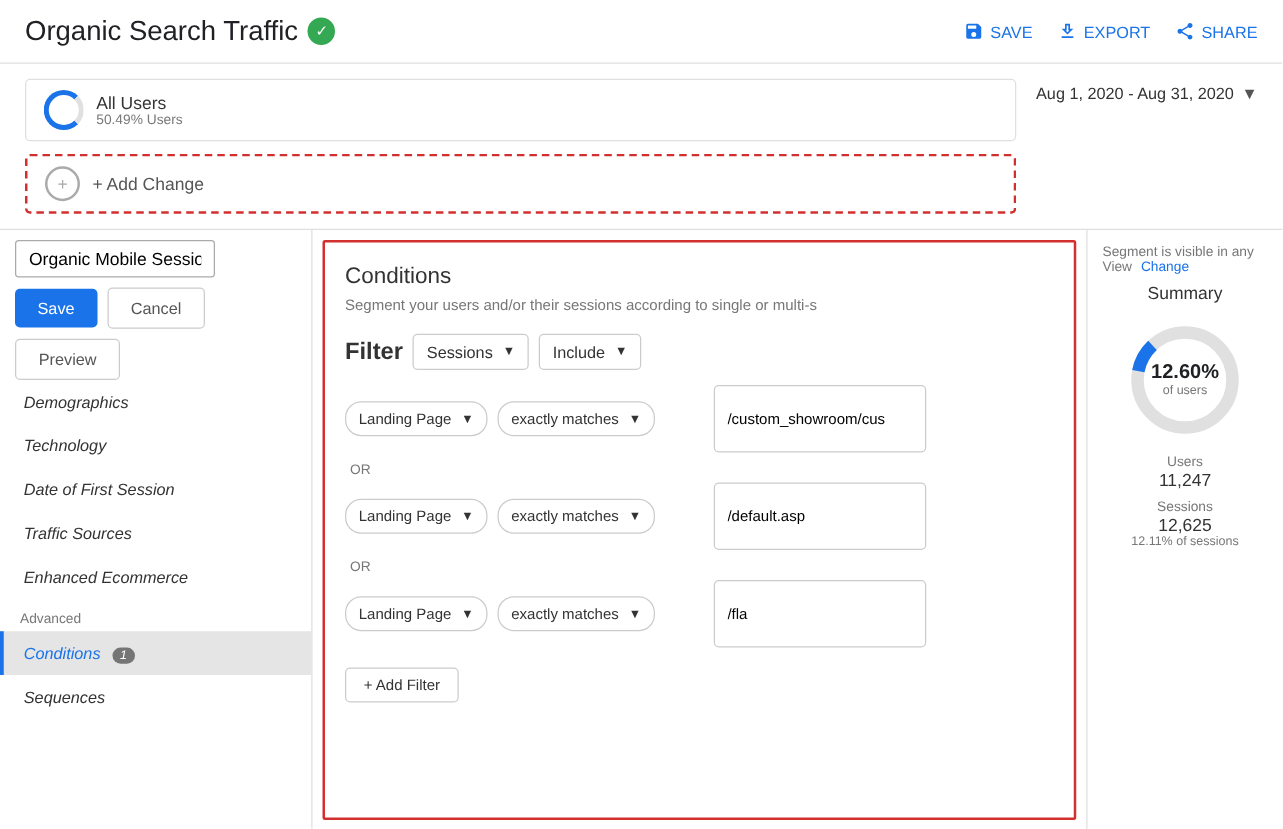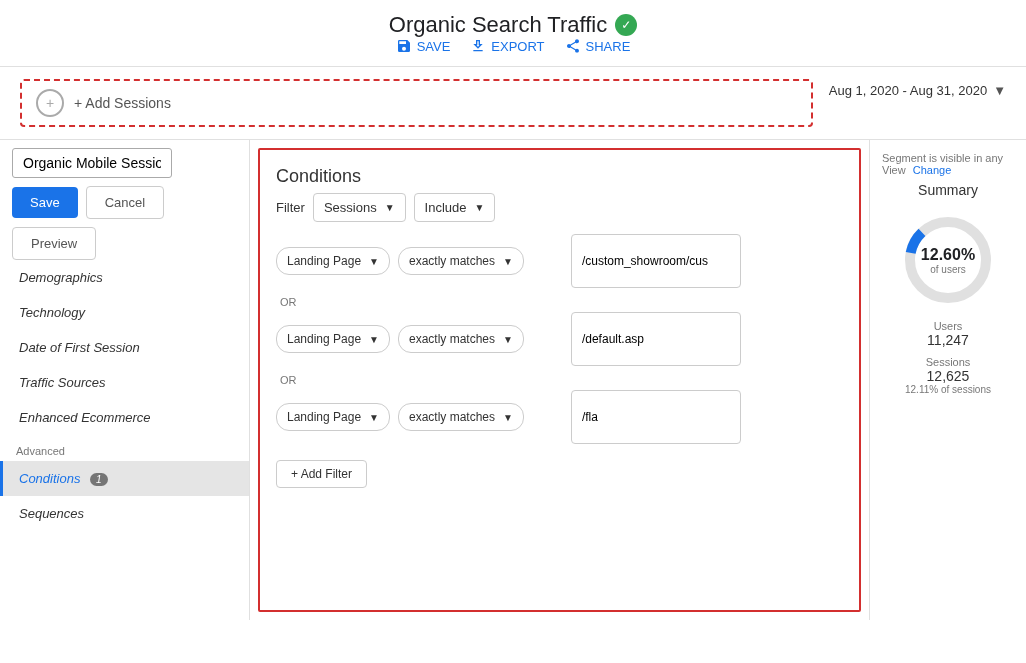--- a/index.html
+++ b/index.html
@@ -1,19 +1,19 @@
 <!DOCTYPE html>
 <html><head>
   <meta charset="utf-8">
   <style>
     * { box-sizing: border-box; margin: 0; padding: 0; }
     body { font-family: Arial, sans-serif; background: #fff; font-size: 13px; color: #333; width: 1026px; height: 663px; overflow: hidden; }
 
     
-    .header { display: flex; align-items: center; justify-content: space-between; padding: 12px 20px; border-bottom: 1px solid #e0e0e0; flex-direction: column; }
+    .header { display: flex; align-items: center; justify-content: space-between; padding: 12px 20px; border-bottom: 1px solid #e0e0e0; }
     .header-left { display: flex; align-items: center; gap: 8px; }
     .header-title { font-size: 22px; font-weight: 400; color: #202124; }
     .verified-icon { width: 22px; height: 22px; background: #34a853; border-radius: 50%; display: flex; align-items: center; justify-content: center; color: white; font-size: 12px; }
     .header-action { display: flex; align-items: center; gap: 5px; color: #1a73e8; font-size: 13px; cursor: pointer; }
     .header-action svg { width: 16px; height: 16px; }
 
     
     .segments-area { display: flex; padding: 12px 20px; gap: 16px; border-bottom: 1px solid #e0e0e0; align-items: flex-start; }
     .segment-card { display: flex; align-items: center; gap: 10px; padding: 8px 14px; border: 1px solid #e0e0e0; border-radius: 4px; background: #fff; min-width: 200px; }
     .segment-donut { width: 32px; height: 32px; border-radius: 50%; border: 4px solid #1a73e8; border-right-color: #e0e0e0; }
@@ -38,21 +38,21 @@
     .sidebar-nav li .badge { background: #757575; color: white; border-radius: 10px; font-size: 10px; padding: 1px 6px; margin-left: 6px; }
     .btn-save { background: #1a73e8; color: white; border: none; border-radius: 4px; padding: 8px 18px; cursor: pointer; font-size: 13px; }
     .btn-cancel { background: white; color: #555; border: 1px solid #ccc; border-radius: 4px; padding: 8px 18px; cursor: pointer; font-size: 13px; }
     .btn-preview { background: white; color: #555; border: 1px solid #ccc; border-radius: 4px; padding: 8px 18px; cursor: pointer; font-size: 13px; }
 
     
     .conditions-panel { flex: 1; border: 2px solid #d32f2f; border-radius: 2px; margin: 8px; padding: 16px; overflow-y: auto; position: relative; }
     .conditions-title { font-size: 18px; font-weight: 500; margin-bottom: 6px; }
     .conditions-desc { font-size: 12px; color: #777; margin-bottom: 16px; }
     .filter-row { display: flex; align-items: center; gap: 8px; margin-bottom: 12px; }
-    .filter-label { font-size: 13px; font-weight: 400; color: #333; }
+    .filter-label { font-size: 19px; font-weight: 700; color: #333; }
     .filter-select { border: 1px solid #ccc; border-radius: 4px; padding: 6px 10px; font-size: 13px; cursor: pointer; background: white; display: flex; align-items: center; gap: 4px; }
     .condition-row { display: flex; align-items: center; gap: 8px; margin-bottom: 8px; }
     .condition-dropdown { border: 1px solid #ccc; border-radius: 13px; padding: 6px 10px; font-size: 12px; background: white; cursor: pointer; display: flex; align-items: center; gap: 4px; justify-content: space-between; }
     .condition-value { border: 1px solid #ccc; border-radius: 4px; padding: 19px 10px; font-size: 12px; flex: 1; min-width: 120px; max-width: 170px; margin-left: 39px; }
     .or-label { font-size: 11px; color: #777; margin: 4px 0; padding-left: 4px; }
     .add-filter-btn { border: 1px solid #ccc; border-radius: 4px; padding: 6px 14px; font-size: 12px; background: white; cursor: pointer; color: #333; margin-top: 8px; }
     .chevron-down { display: inline-block; margin-left: 4px; font-size: 10px; }
 
     
     .summary-panel { width: 157px; flex-shrink: 0; border-left: 1px solid #e0e0e0; padding: 12px; }
@@ -95,24 +95,31 @@
           <path d="M18 16.08c-.76 0-1.44.3-1.96.77L8.91 12.7c.05-.23.09-.46.09-.7s-.04-.47-.09-.7l7.05-4.11c.54.5 1.25.81 2.04.81 1.66 0 3-1.34 3-3s-1.34-3-3-3-3 1.34-3 3c0 .24.04.47.09.7L8.04 9.81C7.5 9.31 6.79 9 6 9c-1.66 0-3 1.34-3 3s1.34 3 3 3c.79 0 1.5-.31 2.04-.81l7.12 4.16c-.05.21-.08.43-.08.65 0 1.61 1.31 2.92 2.92 2.92s2.92-1.31 2.92-2.92-1.31-2.92-2.92-2.92z"></path>
         </svg>
       <span>SHARE</span>
     </div>
   </div>
 </div>
 
 <div class="segments-area">
   <div style="flex:1; display:flex; flex-direction:column; gap:10px;">
 
+    <div class="segment-card">
+      <div class="segment-donut"></div>
+      <div class="segment-info">
+        <div class="segment-name">All Users</div>
+        <div class="segment-sub">50.49% Users</div>
+      </div>
+    </div>
 
     <div class="add-segment-card">
       <div class="add-segment-circle">+</div>
-      <div class="add-segment-text">+ Add Sessions</div>
+      <div class="add-segment-text">+ Add Change</div>
     </div>
   </div>
 
   <div style="display:flex; flex-direction:column; justify-content:flex-start; padding-top:4px;">
     <div class="date-range">
       <span>Aug 1, 2020 - Aug 31, 2020</span>
       <span class="chevron">▼</span>
     </div>
   </div>
 </div>
@@ -139,20 +146,21 @@
       <li class="active">
         <span>Conditions</span>
         <span class="badge">1</span>
       </li>
       <li>Sequences</li>
     </ul>
   </div>
 
   <div class="conditions-panel">
     <div class="conditions-title">Conditions</div>
+    <div class="conditions-desc">Segment your users and/or their sessions according to single or multi-s</div>
 
     
     <div class="filter-row">
       <span class="filter-label">Filter</span>
       <div class="filter-select">
         <span>Sessions</span>
         <span class="chevron-down">▼</span>
       </div>
       <div class="filter-select">
         <span>Include</span>

